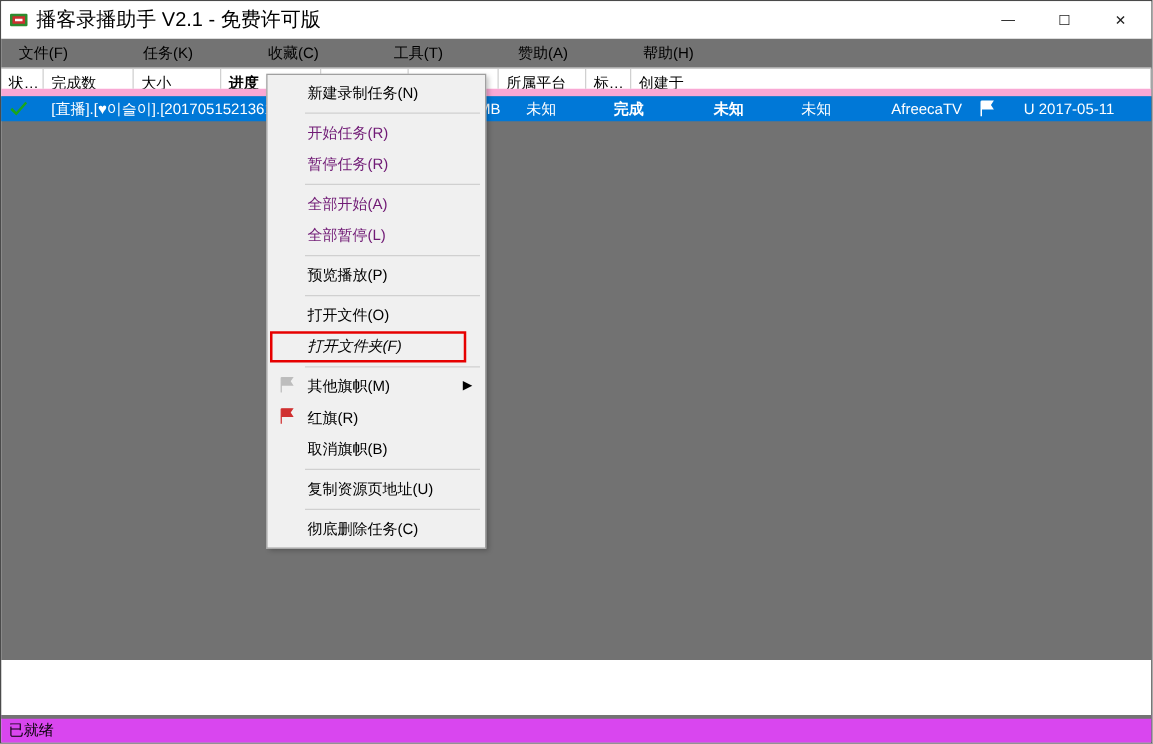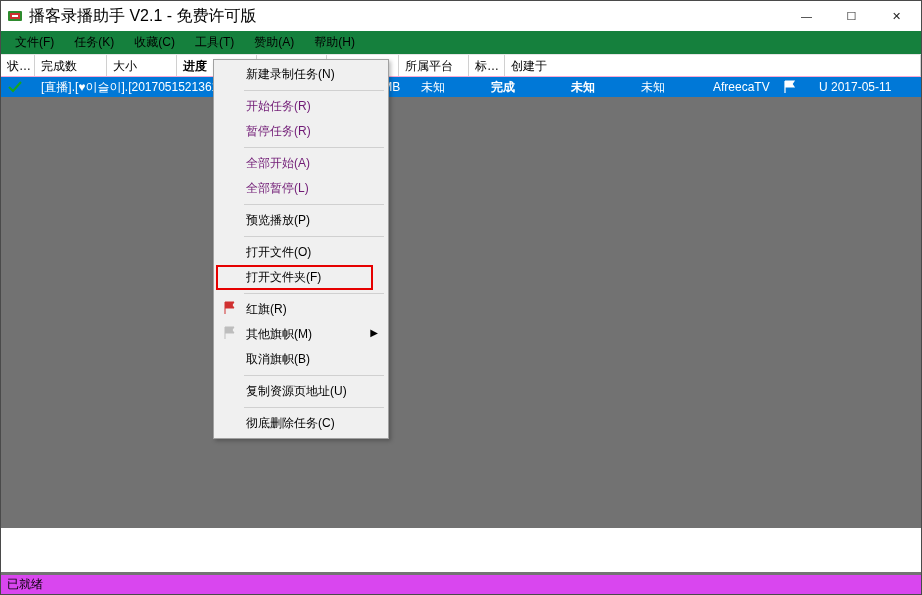--- a/index.html
+++ b/index.html
@@ -3,24 +3,24 @@
 <meta charset="utf-8">
 <style>
   * { box-sizing: border-box; margin: 0; padding: 0; }
   html, body { width: 922px; height: 595px; font-family: "Microsoft YaHei", "Segoe UI", sans-serif; font-size: 12px; overflow: hidden; background: #fff; }
   .window { width: 922px; height: 595px; border: 1px solid #4a4a4a; display: flex; flex-direction: column; background: #fff; }
   .titlebar { height: 30px; display: flex; align-items: center; padding: 0 2px 0 6px; background: #fff; }
   .app-icon { width: 16px; height: 16px; margin-right: 6px; display:inline-block; }
   .title-text { flex: 1; font-size: 16px; }
   .win-btns { display: flex; }
   .win-btn { width: 45px; height: 28px; display: flex; align-items: center; justify-content: center; font-family: "Segoe UI Symbol", sans-serif; font-size: 11px; color: #222; }
-  .menubar { height: 24px; display: flex; align-items: center; padding: 0 4px; background: #15803d; border-bottom: 1px solid #e5e5e5; }
+  .menubar { height: 24px; display: flex; align-items: center; padding: 0 4px; background: #737373; border-bottom: 1px solid #e5e5e5; gap: 40px; }
   .menu-item { padding: 3px 10px; cursor: default; }
   .table-area { flex: 1; display: flex; flex-direction: column; background: #727272; position: relative; }
-  .thead { display: flex; height: 22px; background: #fff; border-bottom: 1px solid #f9a8d4; }
+  .thead { display: flex; height: 22px; background: #fff; border-bottom: 6px solid #f9a8d4; }
   .th { border-right: 1px solid #d0d0d0; padding: 3px 6px; font-size: 12px; overflow: hidden; white-space: nowrap; text-overflow: ellipsis; }
   .trow { display: flex; height: 20px; background: #0078d7; color: #fff; font-size: 12px; align-items: center; }
   .td { border-right: 1px solid transparent; padding: 2px 6px; overflow: hidden; white-space: nowrap; text-overflow: ellipsis; display: flex; align-items: center; height: 100%; }
   .c-status { width: 34px; }
   .c-name { width: 308px; }
   .c-done { width: 72px; }
   .c-size { width: 70px; }
   .c-prog { width: 80px; font-weight: bold; }
   .c-speed { width: 70px; font-weight: bold; }
   .c-time { width: 72px; }
@@ -28,21 +28,21 @@
   .c-mark { width: 36px; }
   .c-created { flex: 1; }
   .check-icon svg { display:block; }
   .statusbar { height: 22px; border-top: 3px solid #737373; display: flex; align-items: center; padding: 0 6px; background: #d946ef; margin-top: 44px; }
   .context-menu { position: absolute; top: 4px; left: 212px; width: 176px; background: #f0f0f0; border: 1px solid #a0a0a0; box-shadow: 2px 2px 4px rgba(0,0,0,0.25); font-size: 12px; padding: 2px; z-index: 10; }
   .cm-item { padding: 4px 10px 4px 30px; position: relative; white-space: nowrap; }
   .cm-item.disabled { color: #701a75; }
   .cm-sep { height: 1px; background: #d0d0d0; margin: 3px 2px 3px 28px; }
   .cm-flag { position: absolute; left: 7px; top: 4px; width: 14px; height: 14px; }
   .cm-sub-arrow { position: absolute; right: 8px; top: 5px; font-size: 10px; }
-  .highlight-box { border: 2px solid #e60000; padding: 2px 8px 2px 28px !important; margin: 0 13px 0 0; }
+  .highlight-box { border: 2px solid #e60000; padding: 2px 8px 2px 28px !important; margin: 0 13px 0 0; font-style: italic; }
 </style>
 </head>
 <body>
 
 <div class="window">
 
   <div class="titlebar">
     <span class="app-icon">
       <svg width="16" height="16" viewBox="0 0 16 16">
         <rect x="1" y="3" width="14" height="10" rx="1" fill="#2e8b2e"></rect>
@@ -108,26 +108,26 @@
         <div class="cm-item disabled">暂停任务(R)</div>
         <div class="cm-sep"></div>
         <div class="cm-item disabled">全部开始(A)</div>
         <div class="cm-item disabled">全部暂停(L)</div>
         <div class="cm-sep"></div>
         <div class="cm-item enabled">预览播放(P)</div>
         <div class="cm-sep"></div>
         <div class="cm-item enabled">打开文件(O)</div>
         <div class="cm-item enabled highlight-box">打开文件夹(F)</div>
         <div class="cm-sep"></div>
+        <div class="cm-item enabled">其他旗帜(M)<span class="cm-flag"><svg width="14" height="14" viewBox="0 0 14 14">
+              <path d="M2 1 L2 13 M2 1 L11 1 L9 4 L11 7 L2 7" fill="#bdbdbd" stroke="#bdbdbd" stroke-width="1"></path>
+            </svg></span><span class="cm-sub-arrow">▶</span></div>
         <div class="cm-item enabled">红旗(R)<span class="cm-flag"><svg width="14" height="14" viewBox="0 0 14 14">
               <path d="M2 1 L2 13 M2 1 L11 1 L9 4 L11 7 L2 7" fill="#d03030" stroke="#d03030" stroke-width="1"></path>
             </svg></span></div>
-        <div class="cm-item enabled">其他旗帜(M)<span class="cm-flag"><svg width="14" height="14" viewBox="0 0 14 14">
-              <path d="M2 1 L2 13 M2 1 L11 1 L9 4 L11 7 L2 7" fill="#bdbdbd" stroke="#bdbdbd" stroke-width="1"></path>
-            </svg></span><span class="cm-sub-arrow">▶</span></div>
         <div class="cm-item enabled">取消旗帜(B)</div>
         <div class="cm-sep"></div>
         <div class="cm-item enabled">复制资源页地址(U)</div>
         <div class="cm-sep"></div>
         <div class="cm-item enabled">彻底删除任务(C)</div>
       </div>
   </div>
 
   <div class="statusbar">
     <span>已就绪</span>

